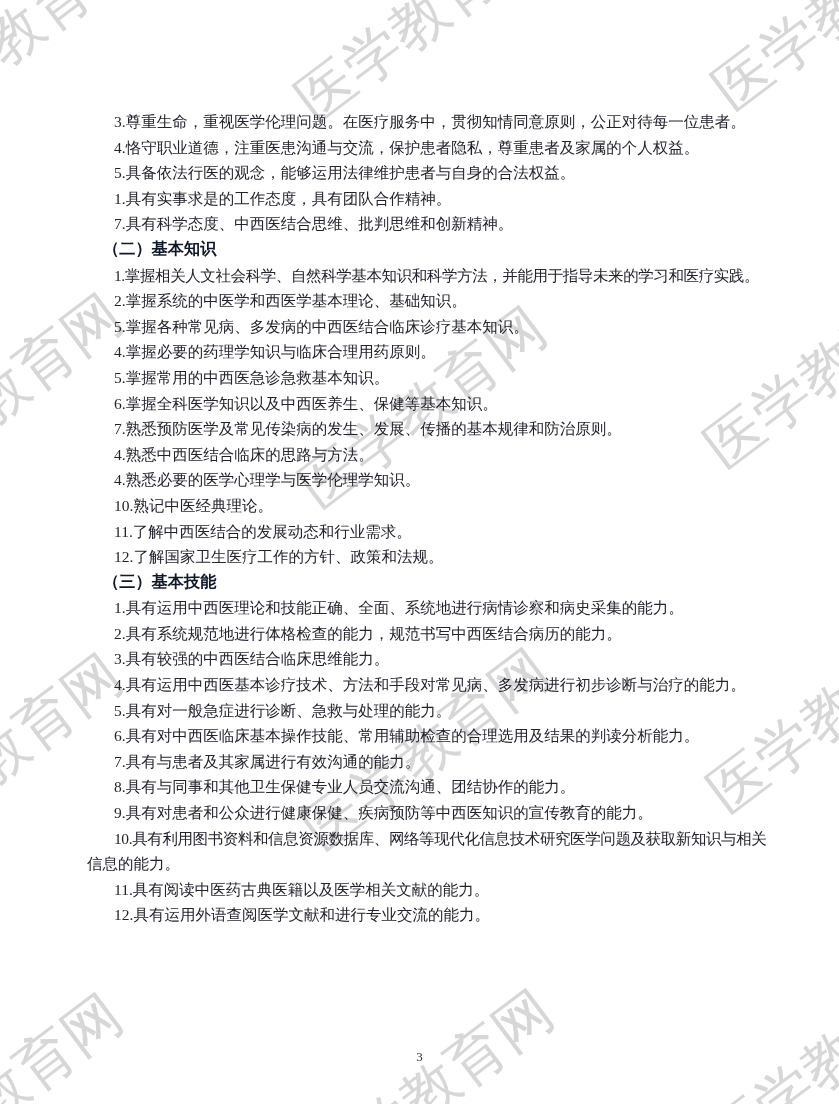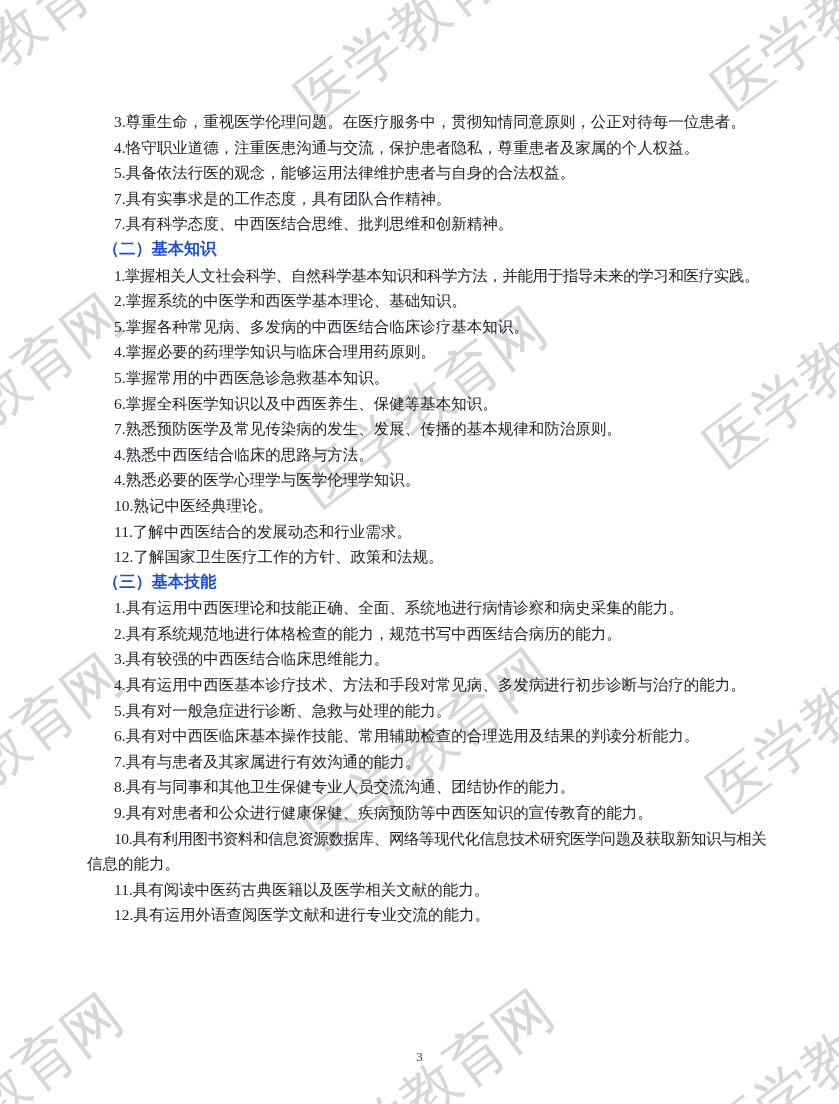--- a/index.html
+++ b/index.html
@@ -34,21 +34,21 @@
     color:#23232d;
     text-align:left;
   }
   .content p,.content h3{margin:0;padding:0;}
   .para{text-indent:27px;}
   .para-long{text-indent:27px;white-space:nowrap;letter-spacing:-0.4px;}
   .para-cont{text-indent:0;}
   .sec-heading{
     font-size:16.2px;
     font-weight:bold;
-    color:#1d4ed8;
+    color:#0f172a;
     text-indent:16px;
     line-height:25.6px;
   }
   .page-number{
     position:absolute;
     left:0;right:0;top:1049px;
     text-align:center;
     font-size:13px;
     color:#2f2f38;
     z-index:1;
@@ -71,21 +71,21 @@
     <div class="wm" style="left:832px;top:713px;">医学教育网</div>
     <div class="wm" style="left:0px;top:1095px;">医学教育网</div>
     <div class="wm" style="left:431px;top:1091px;">医学教育网</div>
     <div class="wm" style="left:832px;top:1060px;">医学教育网</div>
   </div>
 
   <div class="content">
     <p class="para">3.尊重生命，重视医学伦理问题。在医疗服务中，贯彻知情同意原则，公正对待每一位患者。</p>
     <p class="para">4.恪守职业道德，注重医患沟通与交流，保护患者隐私，尊重患者及家属的个人权益。</p>
     <p class="para">5.具备依法行医的观念，能够运用法律维护患者与自身的合法权益。</p>
-    <p class="para">7.具有实事求是的工作态度，具有团队合作精神。</p>
+    <p class="para">1.具有实事求是的工作态度，具有团队合作精神。</p>
     <p class="para">7.具有科学态度、中西医结合思维、批判思维和创新精神。</p>
     <h3 class="sec-heading">（二）基本知识</h3>
     <p class="para-long">1.掌握相关人文社会科学、自然科学基本知识和科学方法，并能用于指导未来的学习和医疗实践。</p>
     <p class="para">2.掌握系统的中医学和西医学基本理论、基础知识。</p>
     <p class="para">5.掌握各种常见病、多发病的中西医结合临床诊疗基本知识。</p>
     <p class="para">4.掌握必要的药理学知识与临床合理用药原则。</p>
     <p class="para">5.掌握常用的中西医急诊急救基本知识。</p>
     <p class="para">6.掌握全科医学知识以及中西医养生、保健等基本知识。</p>
     <p class="para">7.熟悉预防医学及常见传染病的发生、发展、传播的基本规律和防治原则。</p>
     <p class="para">4.熟悉中西医结合临床的思路与方法。</p>

